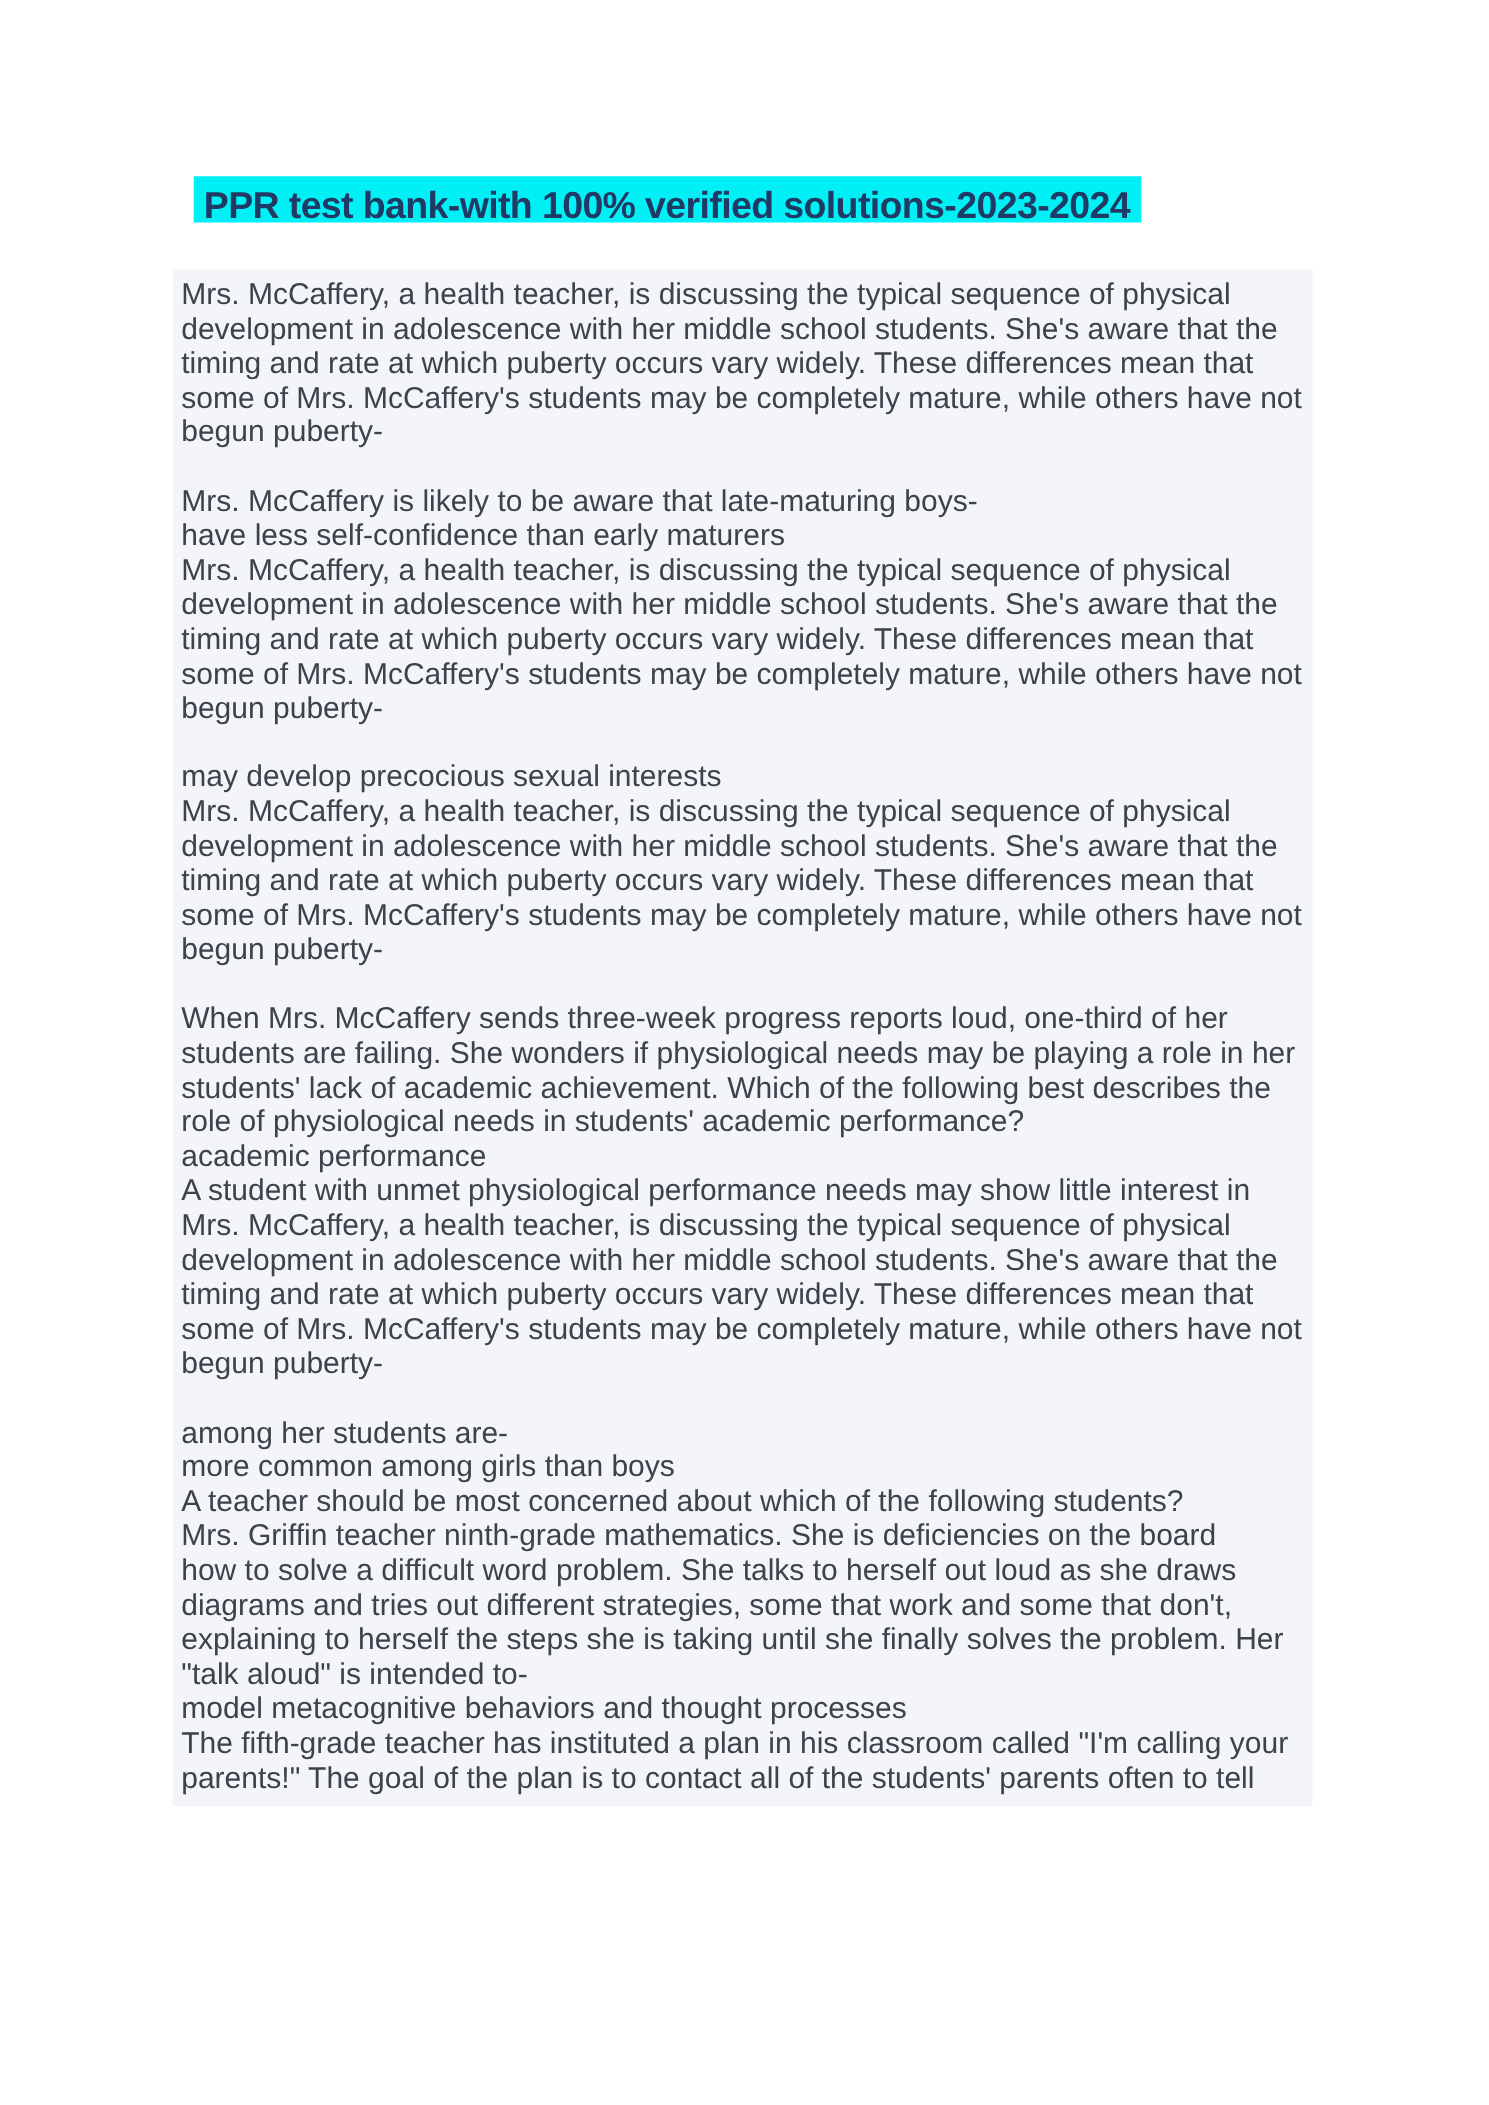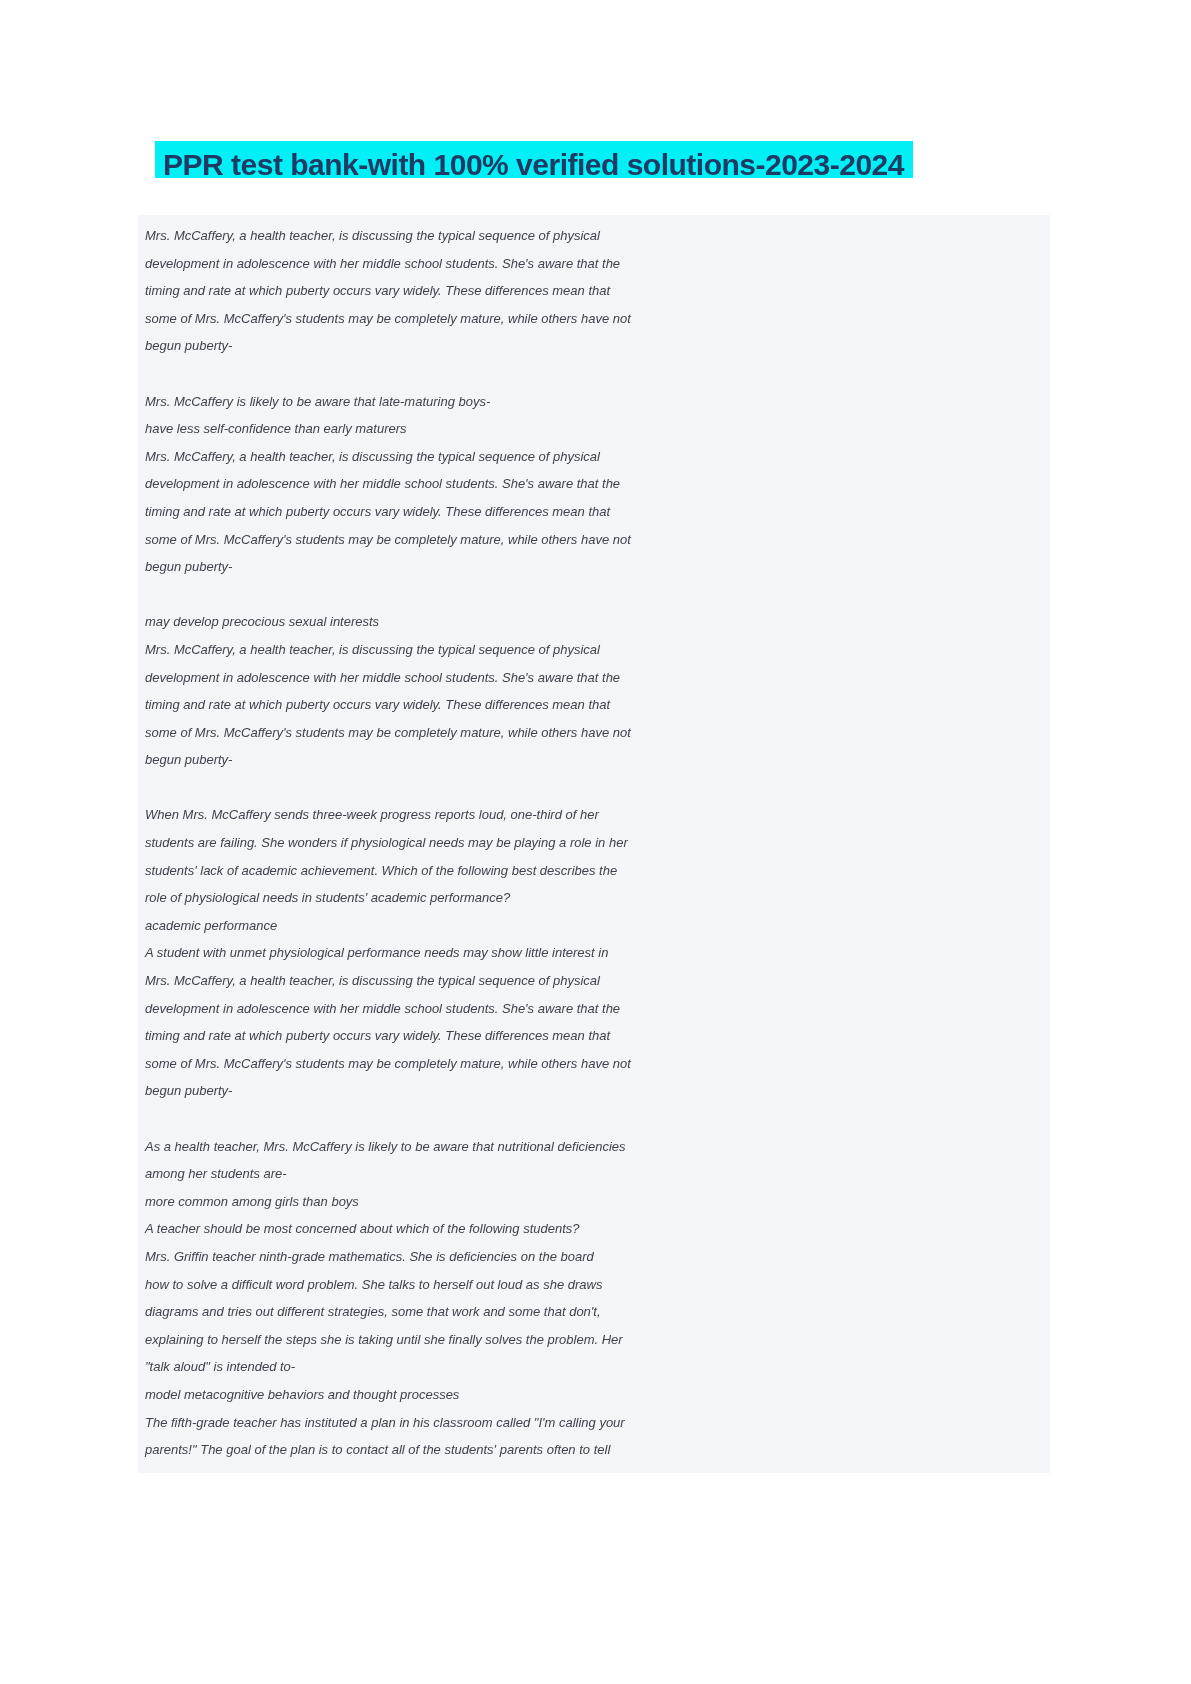--- a/index.html
+++ b/index.html
@@ -30,23 +30,22 @@
   }
   .doc-body {
     position: absolute;
     left: 138px;
     top: 215px;
     width: 912px;
     box-sizing: border-box;
     padding: 7px 5px 9px 7px;
     background: var(--doc-bg, #f4f5f9);
     color: var(--text-color, #3d424c);
-    font-size: 13px;
+    font-size: 24px;
     line-height: 27.6px;
-    font-style: italic;
   }
   .text-line {
     height: 27.6px;
     white-space: pre;
     overflow: visible;
   }
 </style>
 </head>
 <body style="--hl: #00f0f5; --title-color: #1f3a64; --doc-bg: #f4f5f9; --text-color: #3d424c; background: rgb(255, 255, 255);">
 
@@ -79,21 +78,20 @@
     <div class="text-line">students' lack of academic achievement. Which of the following best describes the</div>
     <div class="text-line">role of physiological needs in students' academic performance?</div>
     <div class="text-line">academic performance</div>
     <div class="text-line">A student with unmet physiological performance needs may show little interest in</div>
     <div class="text-line">Mrs. McCaffery, a health teacher, is discussing the typical sequence of physical</div>
     <div class="text-line">development in adolescence with her middle school students. She's aware that the</div>
     <div class="text-line">timing and rate at which puberty occurs vary widely. These differences mean that</div>
     <div class="text-line">some of Mrs. McCaffery's students may be completely mature, while others have not</div>
     <div class="text-line">begun puberty-</div>
     <div class="text-line">&nbsp;</div>
-    <div class="text-line">As a health teacher, Mrs. McCaffery is likely to be aware that nutritional deficiencies</div>
     <div class="text-line">among her students are-</div>
     <div class="text-line">more common among girls than boys</div>
     <div class="text-line">A teacher should be most concerned about which of the following students?</div>
     <div class="text-line">Mrs. Griffin teacher ninth-grade mathematics. She is deficiencies on the board</div>
     <div class="text-line">how to solve a difficult word problem. She talks to herself out loud as she draws</div>
     <div class="text-line">diagrams and tries out different strategies, some that work and some that don't,</div>
     <div class="text-line">explaining to herself the steps she is taking until she finally solves the problem. Her</div>
     <div class="text-line">"talk aloud" is intended to-</div>
     <div class="text-line">model metacognitive behaviors and thought processes</div>
     <div class="text-line">The fifth-grade teacher has instituted a plan in his classroom called "I'm calling your</div>

